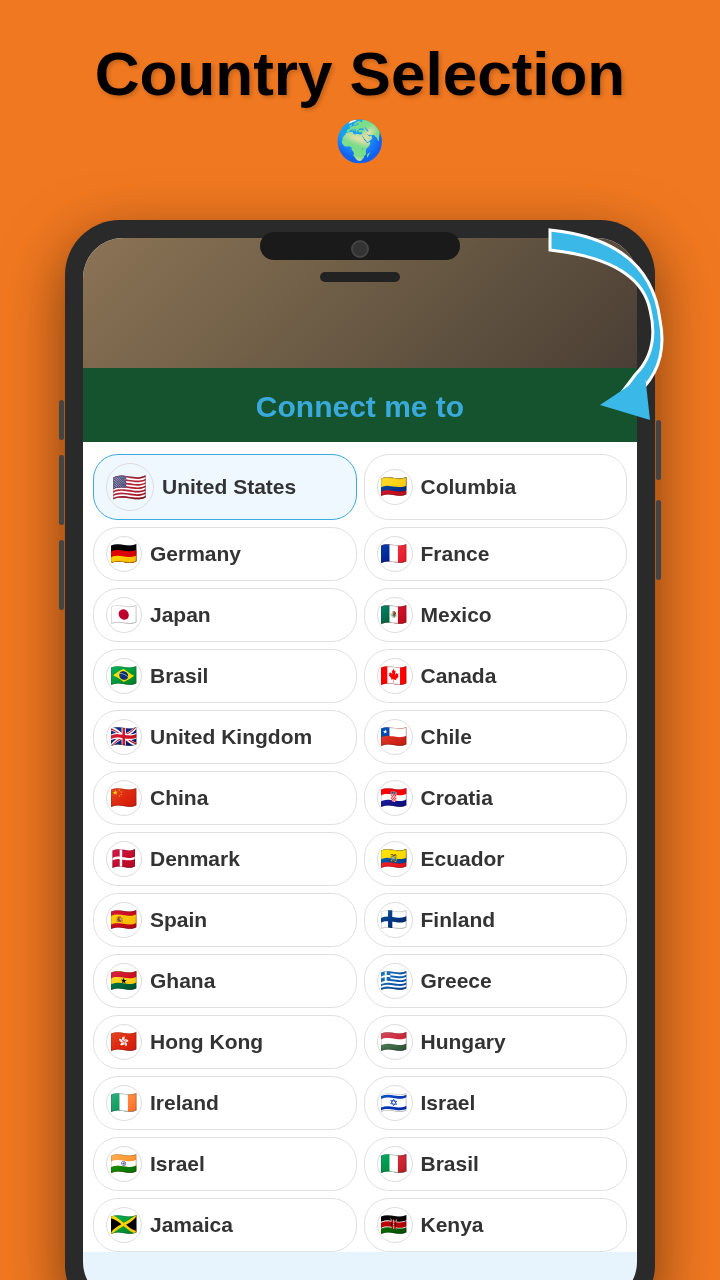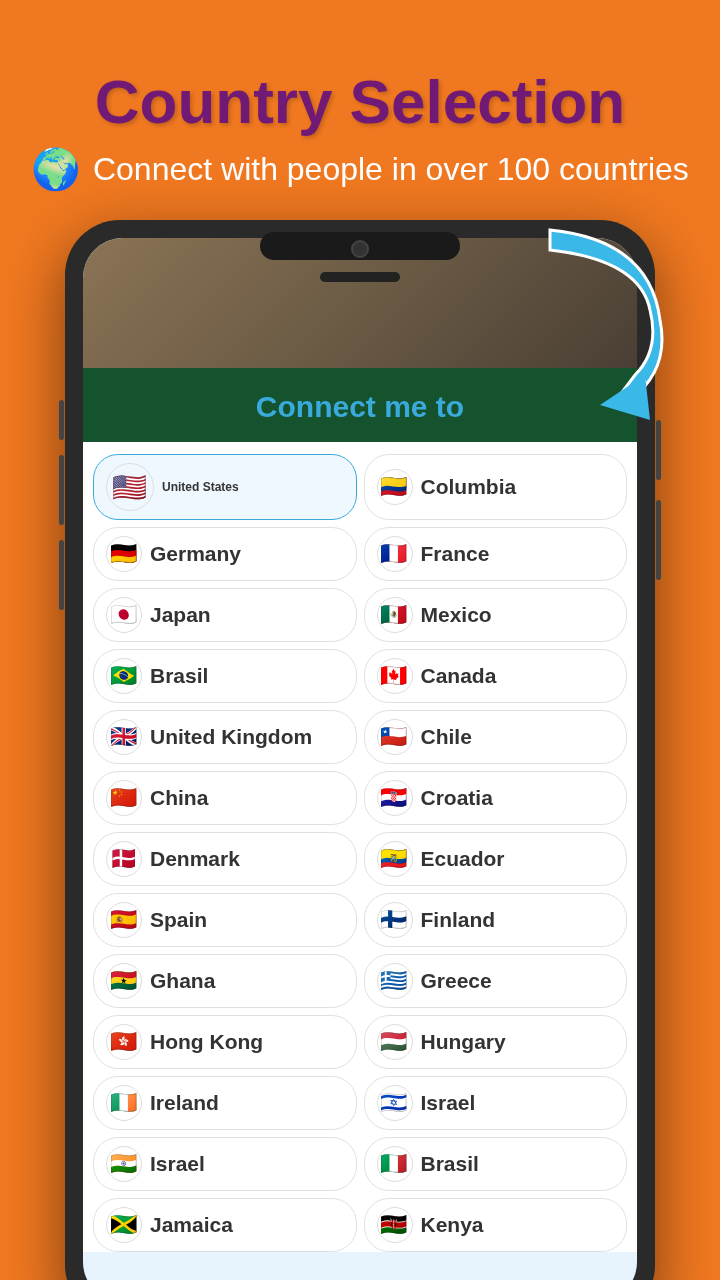--- a/index.html
+++ b/index.html
@@ -15,24 +15,23 @@
     
     .header {
       text-align: center;
       padding: 40px 30px 20px;
       position: relative;
       z-index: 2;
     }
     .header-title {
       font-size: 62px;
       font-weight: 900;
-      color: #701a75;
+      color: #000000;
       line-height: 1.1;
       text-shadow: 2px 2px 4px rgba(0,0,0,0.2);
-      margin-top: 28px;
     }
     .header-subtitle {
       display: flex;
       align-items: center;
       justify-content: center;
       gap: 12px;
       margin-top: 10px;
     }
     .globe-icon {
       font-size: 40px;
@@ -188,21 +187,21 @@
       font-size: 28px;
     }
 
     .country-name {
       font-size: 21px;
       font-weight: 600;
       color: #333;
     }
 
     .country-name-large {
-      font-size: 12px;
+      font-size: 21px;
       text-align: right;
     }
 
     
     .phone-side-btn {
       position: absolute;
       right: -6px;
       width: 5px;
       background: #444;
       border-radius: 3px;
@@ -221,21 +220,20 @@
     .phone-side-btn-left-2 { top: 235px; height: 70px; }
     .phone-side-btn-left-3 { top: 320px; height: 70px; }
   </style>
 </head>
 <body>
 
 <div class="header">
   <div class="header-title">Country Selection</div>
   <div class="header-subtitle">
     <span class="globe-icon">🌍</span>
-    <span class="header-subtitle-text">Connect with people in over 100 countries</span>
   </div>
 </div>
 
 <svg class="arrow" viewBox="0 0 160 200" xmlns="http://www.w3.org/2000/svg">
   <path d="M20 10 Q120 20 130 100 Q140 150 100 180 L115 160 L90 175 L105 155 Q130 130 120 90 Q110 40 20 30 Z" fill="#3ab8e8" stroke="white" stroke-width="3"></path>
   <polygon points="70,185 115,155 120,200" fill="#3ab8e8"></polygon>
 </svg>
 
 <div class="phone-container">
   <div class="phone-outer">

